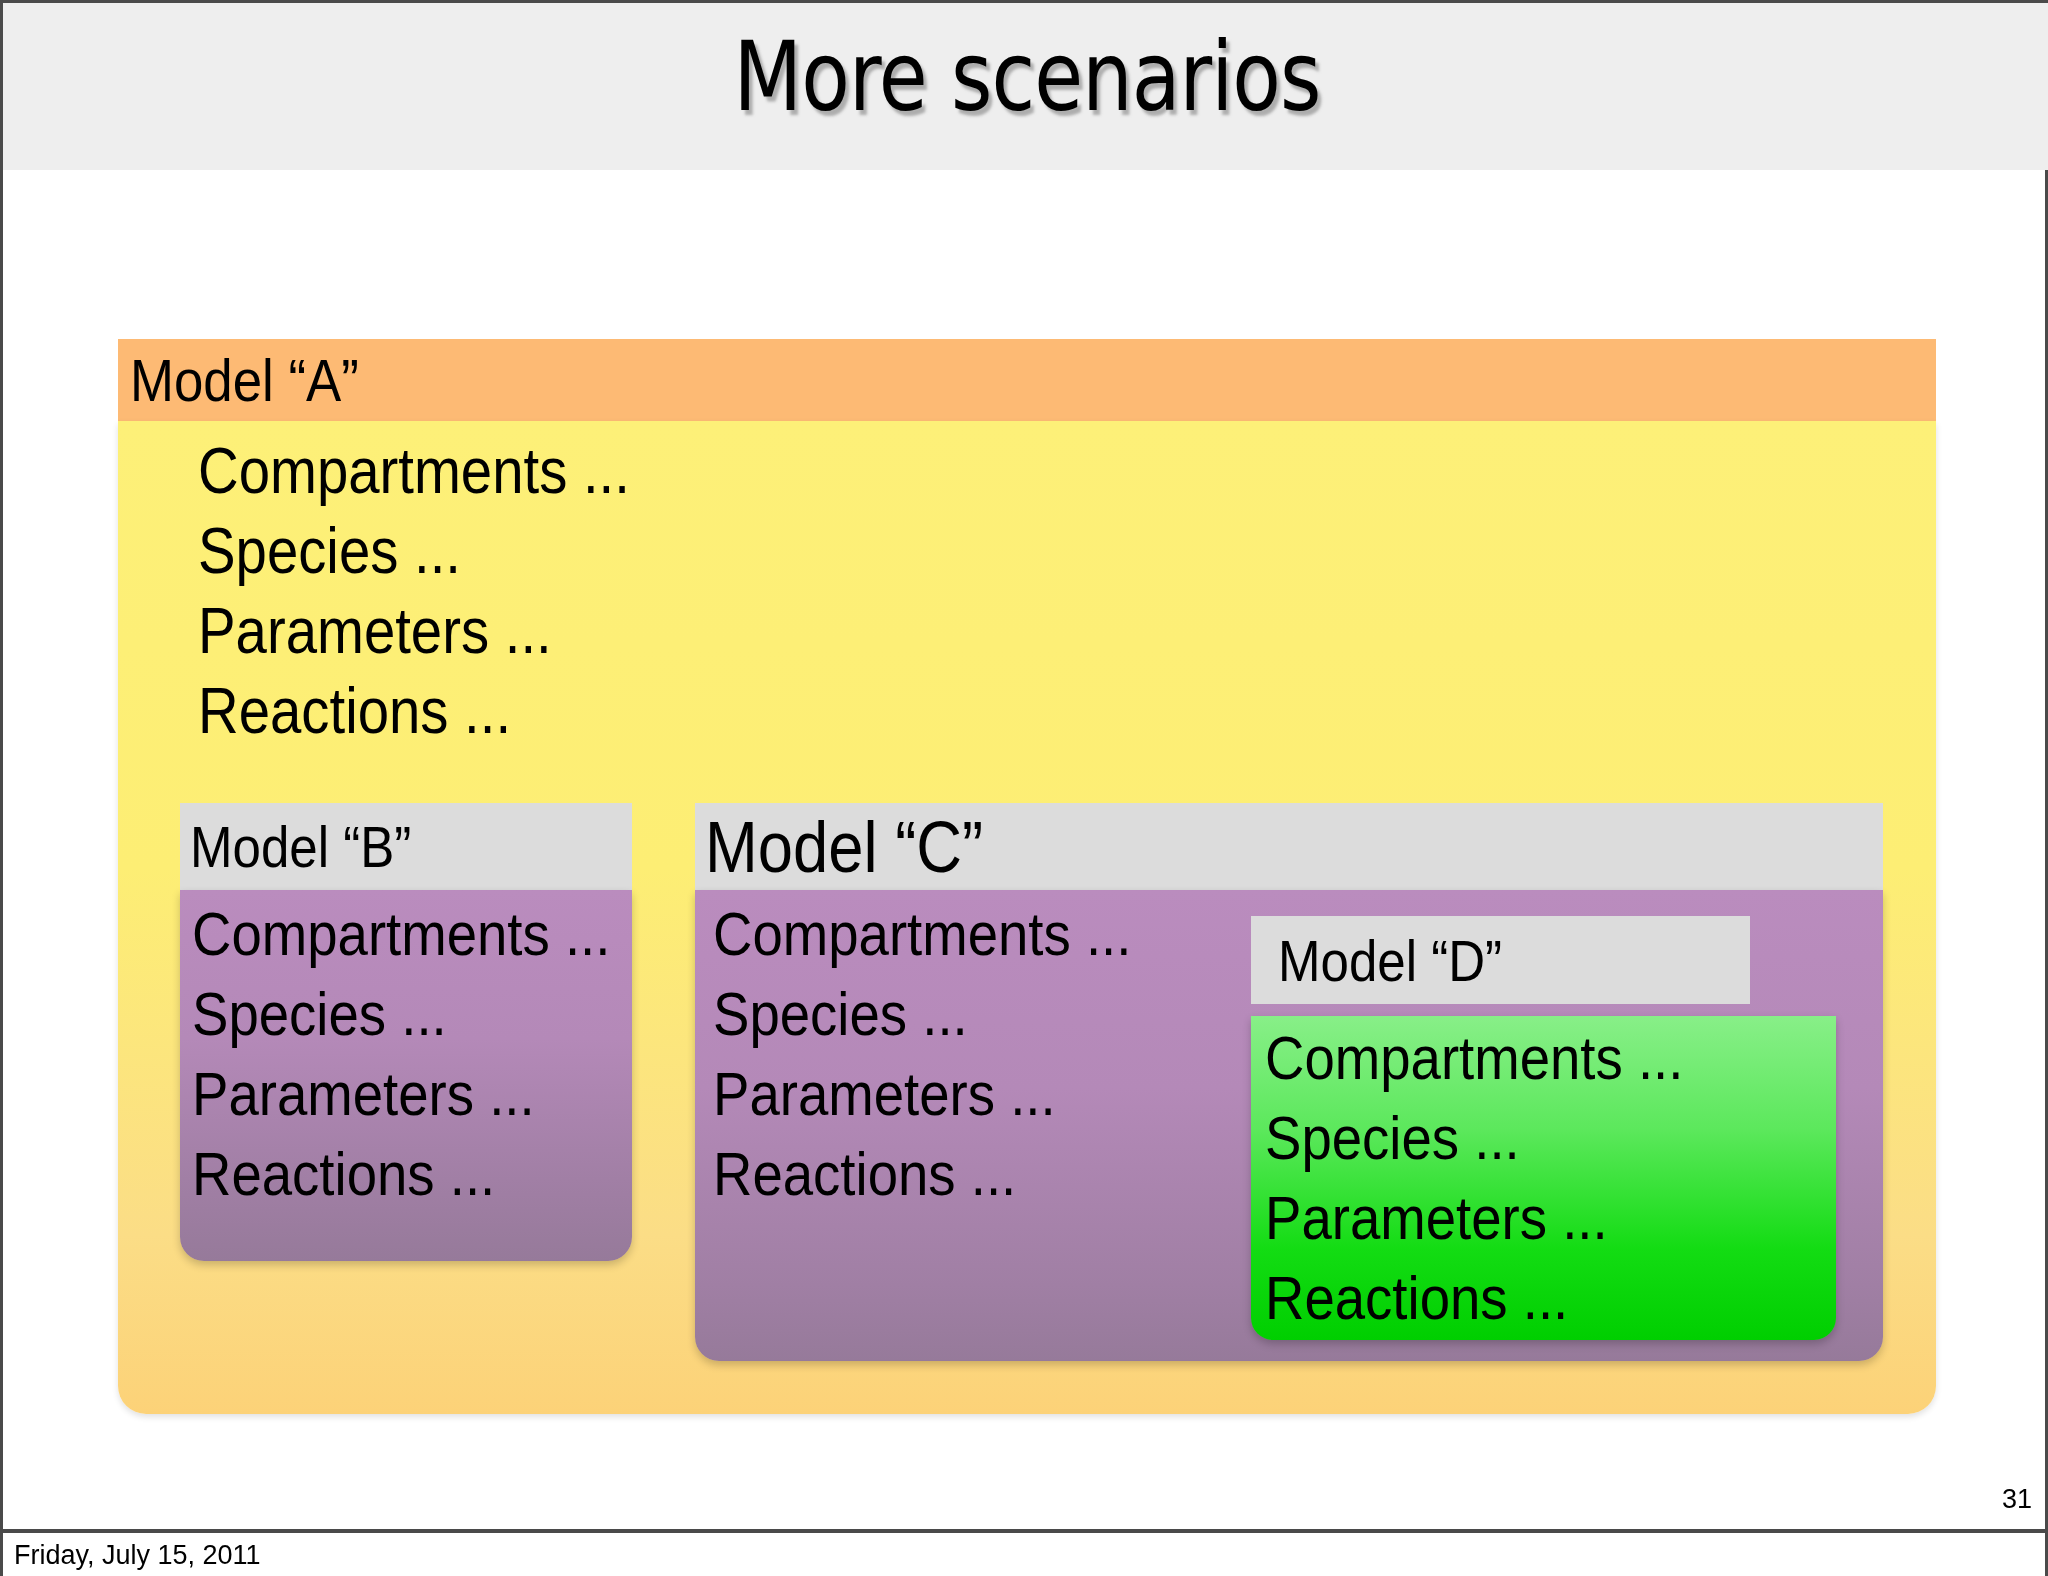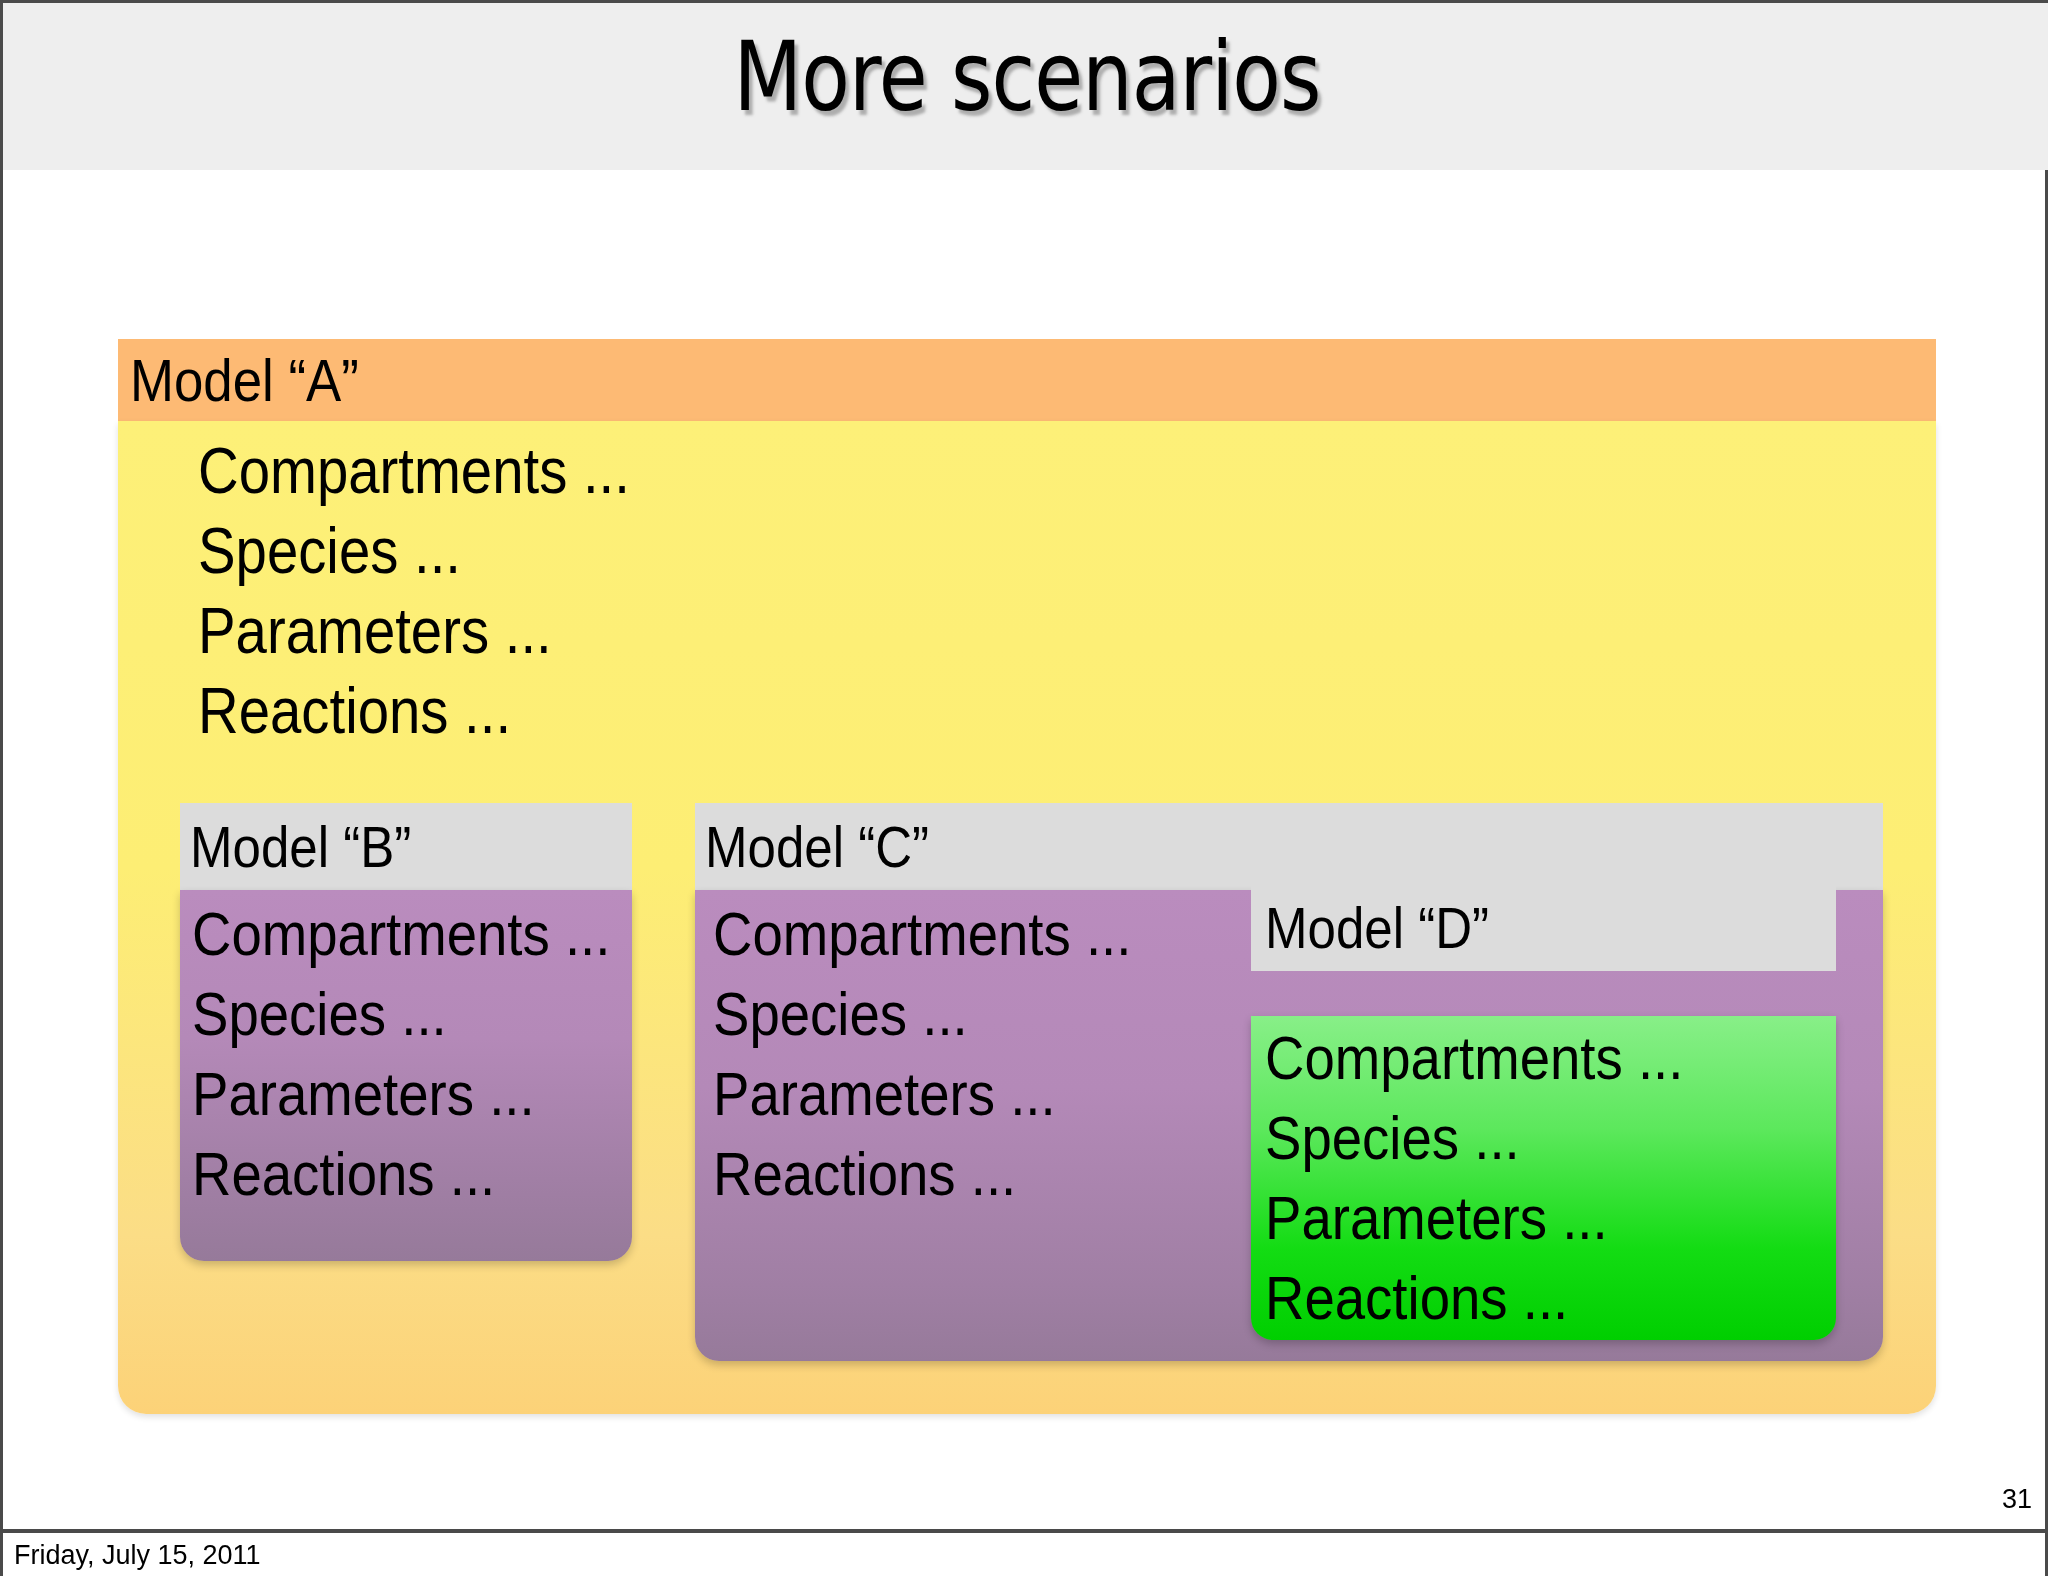--- a/index.html
+++ b/index.html
@@ -138,21 +138,21 @@
     line-height: 80px;
   }
 
   
   #model-c-header {
     left: 692px;
     top: 800px;
     width: 1188px;
     height: 87px;
     padding-left: 10px;
-    font-size: 58px;
+    font-size: 72px;
     background: #dcdcdc;
   }
   #model-c-body {
     left: 692px;
     top: 887px;
     width: 1188px;
     height: 471px;
     background: linear-gradient(to bottom, #ba8cbe 0%, #b489b8 42%, #a07fa4 84%, #967a9a 100%);
     border-radius: 0 0 24px 24px;
     box-shadow: 0 4px 8px rgba(0,0,0,0.20);
@@ -163,24 +163,24 @@
     top: 4px;
   }
   #model-c-body .line {
     font-size: 62px;
     line-height: 80px;
   }
 
   
   #model-d-header {
     left: 1248px;
-    top: 880px;
-    width: 585px;
+    top: 913px;
+    width: 499px;
     height: 88px;
-    padding-left: 14px;
+    padding-left: 27px;
     font-size: 58px;
     background: #dcdcdc;
   }
   #model-d-body {
     left: 1248px;
     top: 1013px;
     width: 585px;
     height: 324px;
     background: linear-gradient(to bottom, #88ef88 0%, #5ce85c 35%, #13dc13 72%, #00cf00 100%);
     border-radius: 0 0 22px 22px;

